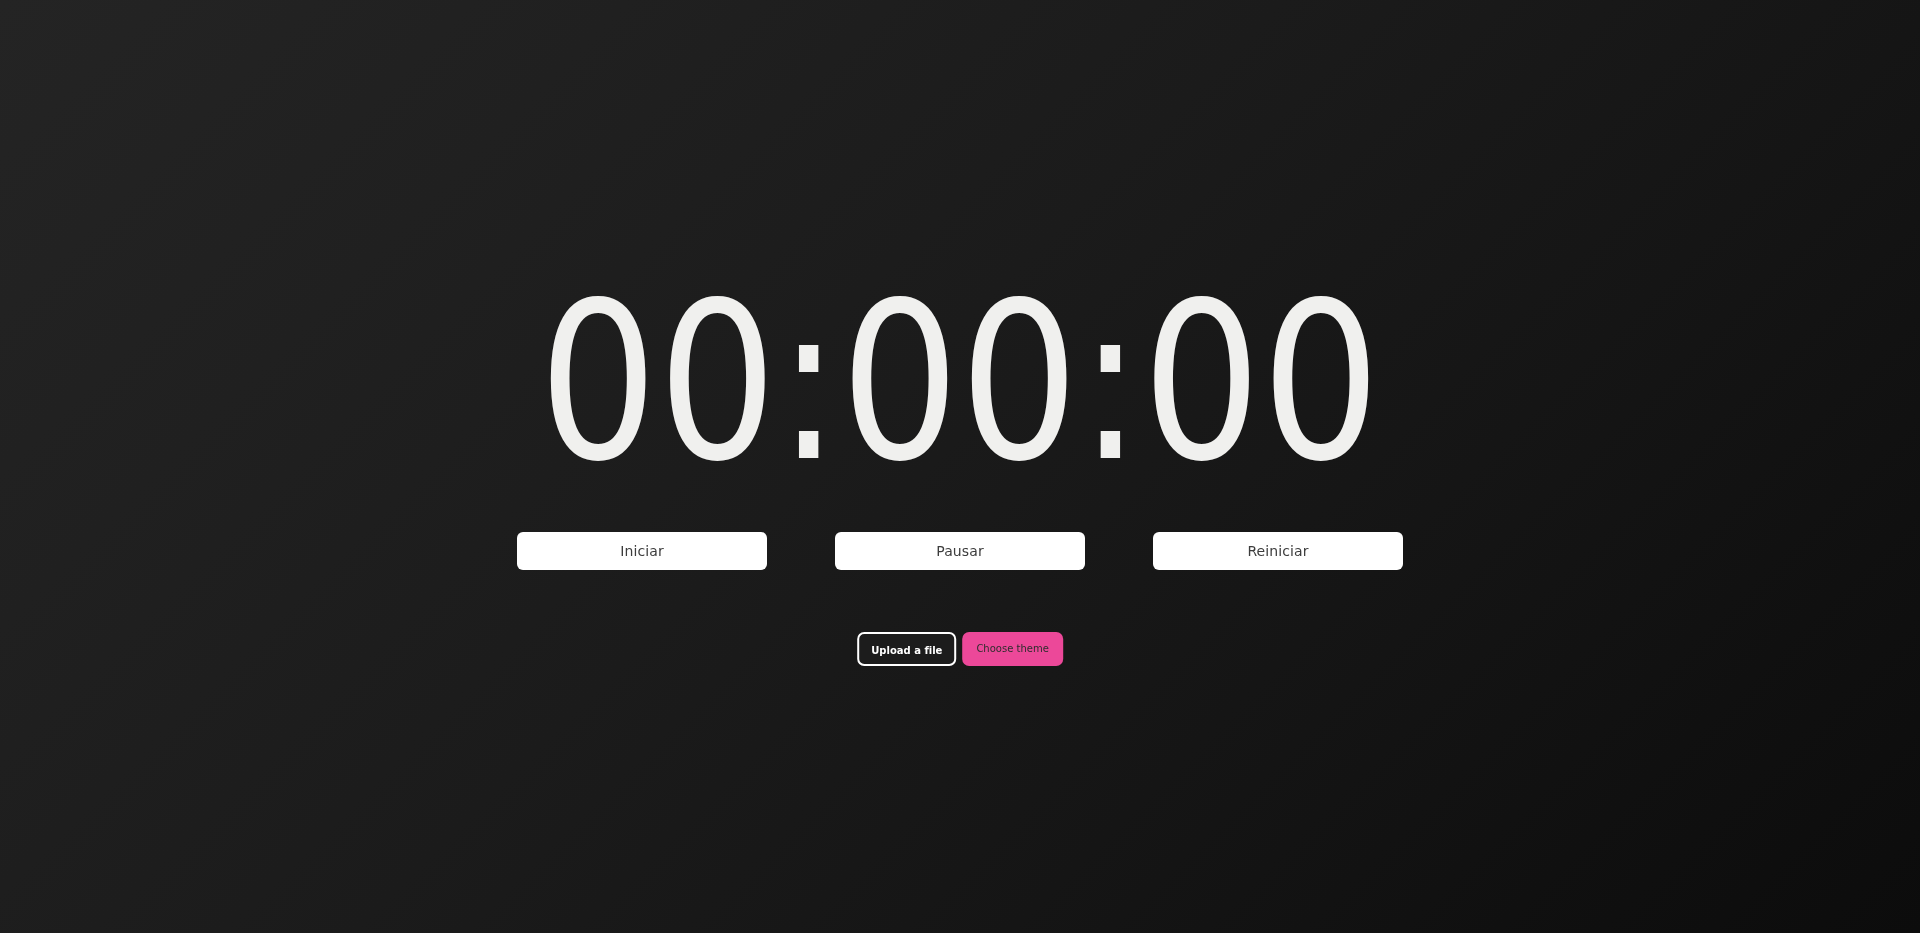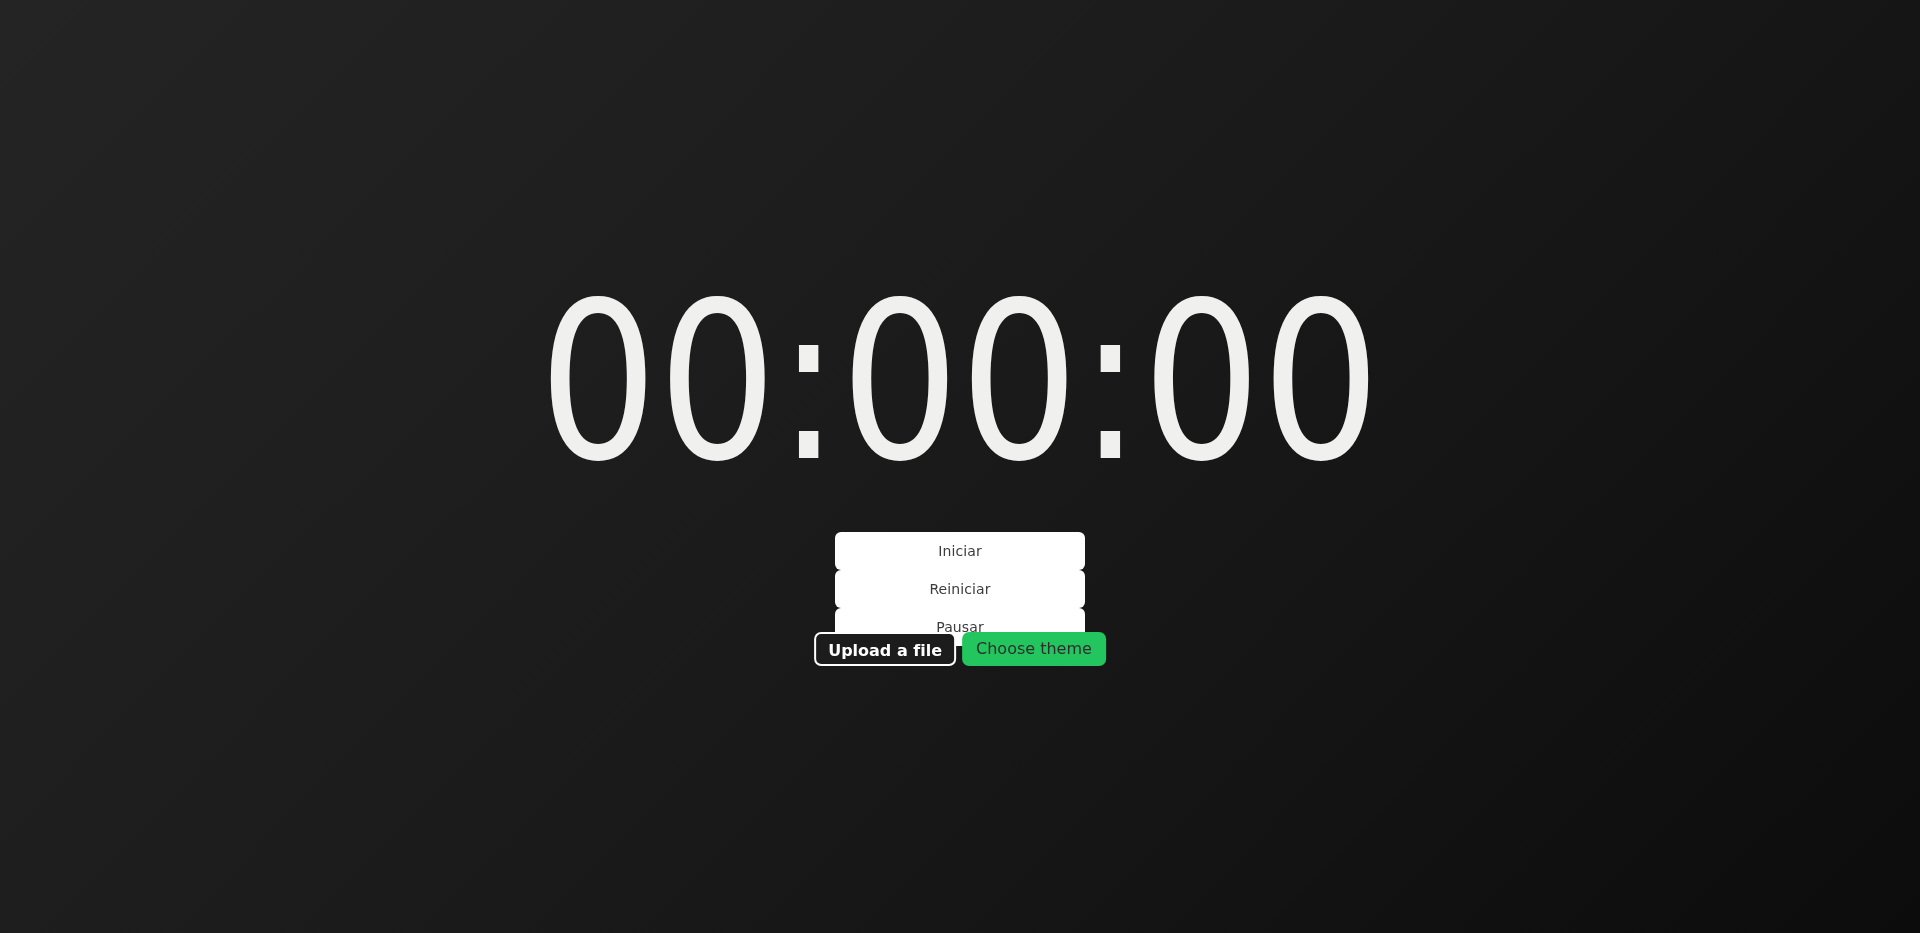--- a/index.html
+++ b/index.html
@@ -62,22 +62,22 @@
     transform-origin: center center;
   }
 
   
   .controls {
     position: absolute;
     top: 532px;
     left: 50%;
     transform: translateX(-50%);
     display: flex;
-    flex-direction: column;
     align-items: flex-end;
+    gap: 68px;
   }
 
   .ctrl-btn {
     width: 250px;
     height: 38px;
     background: #ffffff;
     color: #3c3c3c;
     border: none;
     border-radius: 6px;
     font-family: "DejaVu Sans", "Liberation Sans", sans-serif;
@@ -100,57 +100,57 @@
     flex-direction: row;
     align-items: center;
     gap: 6px;
   }
 
   .extra-btn {
     height: 34px;
     padding: 0 14px;
     border-radius: 7px;
     font-family: "DejaVu Sans", "Liberation Sans", sans-serif;
-    font-size: 16px;
+    font-size: 10px;
     line-height: 34px;
     text-align: center;
     cursor: pointer;
     box-sizing: border-box;
     white-space: nowrap;
   }
 
   .extra-btn.dark {
     background: #1c1c1c;
     color: #ffffff;
     border: 2px solid #ffffff;
     font-weight: 600;
     padding: 0 12px;
   }
 
   .extra-btn.light {
-    background: #22c55e;
+    background: #ec4899;
     color: #2e2e2e;
     border: none;
     font-weight: 400;
     padding: 0 14px;
   }
 </style>
 </head>
 <body>
 
 <div class="app">
 
   <div class="timer-display">
     <span class="timer-text">00:00:00</span>
   </div>
 
   <div class="controls">
     <button class="ctrl-btn">Iniciar</button>
+    <button class="ctrl-btn">Pausar</button>
     <button class="ctrl-btn">Reiniciar</button>
-    <button class="ctrl-btn">Pausar</button>
   </div>
 
   <div class="extras">
     <button class="extra-btn dark">Upload a file</button>
     <button class="extra-btn light">Choose theme</button>
   </div>
 
 </div>
 
 </body></html>

